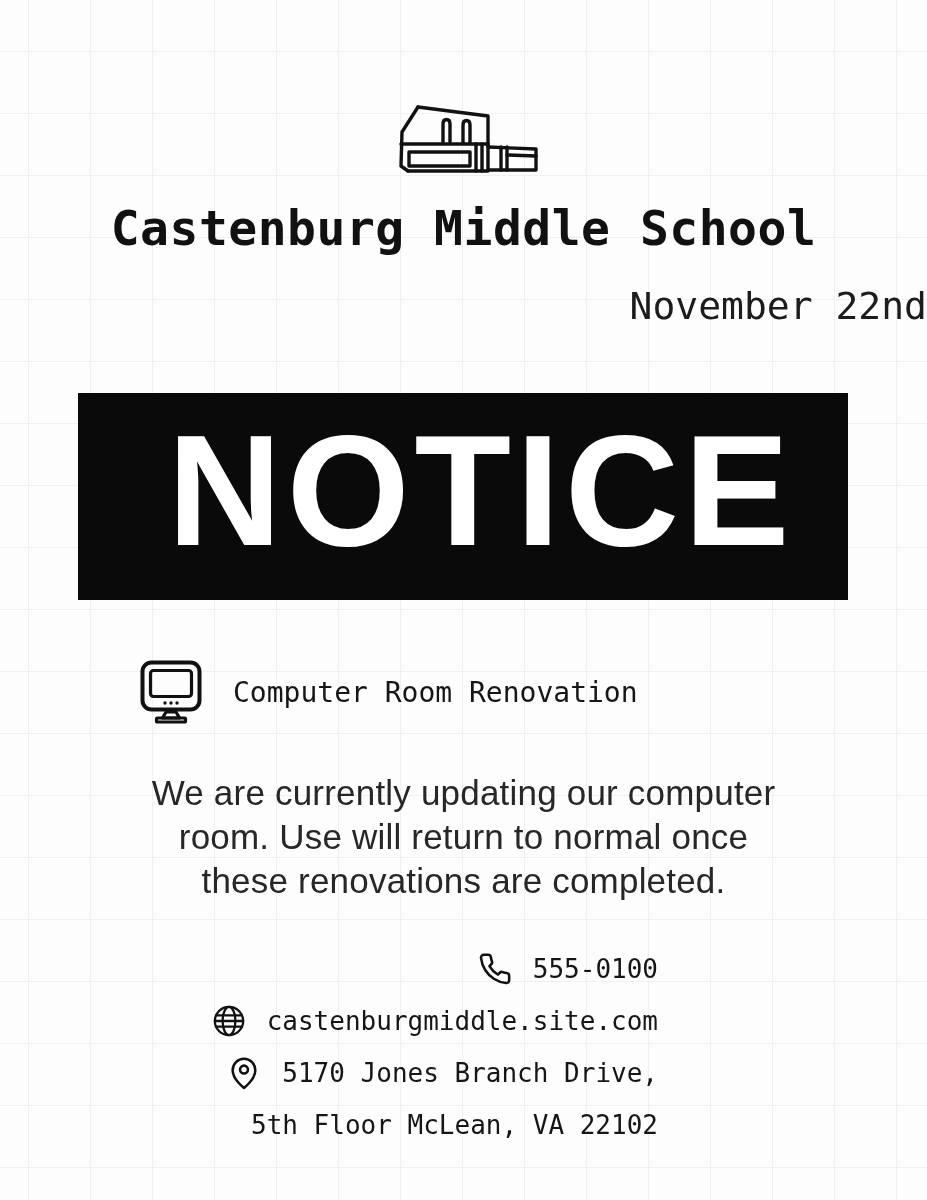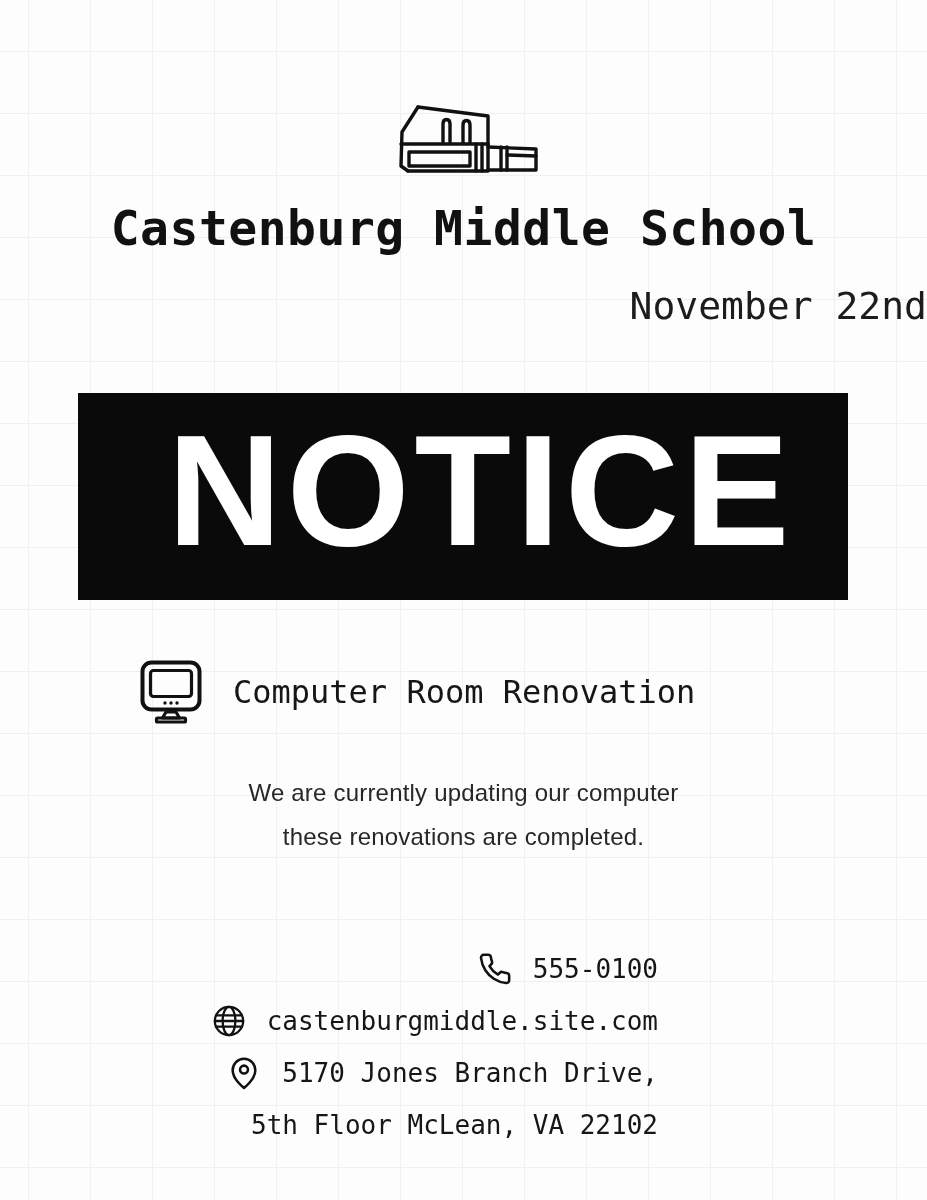--- a/index.html
+++ b/index.html
@@ -59,30 +59,30 @@
   }
 
   .subject-row {
     left:140px; top:656px; height:72px;
     display:flex; align-items:center; gap:31px;
   }
   .monitor-icon { width:62px; height:64px; flex:0 0 62px; }
   .monitor-icon svg { width:100%; height:100%; }
   .subject-title {
     font-family:"DejaVu Sans Mono", monospace;
-    font-size:32px;
+    font-size:28px;
     color:#161616;
     white-space:nowrap;
   }
 
   .body-text {
     left:0; top:771px; width:100%;
     text-align:center;
     font-family:"Liberation Sans", sans-serif;
-    font-size:24px;
+    font-size:35px;
     line-height:44px;
     letter-spacing:0.2px;
     color:#272727;
   }
 
   .contacts { left:196px; top:943px; }
   .contact-row {
     display:flex; align-items:center;
     height:52px; gap:21px;justify-content:flex-end;
   }
@@ -153,20 +153,21 @@
           <circle cx="31" cy="43" r="1.7"></circle>
           <circle cx="37" cy="43" r="1.7"></circle>
         </g>
       </svg>
     </span>
     <span class="subject-title">Computer Room Renovation</span>
   </div>
 
   <div class="abs body-text">
     <div>We are currently updating our computer</div>
+    <div>room. Use will return to normal once</div>
     <div>these renovations are completed.</div>
   </div>
 
   <div class="abs contacts">
 
     <div class="contact-row">
       <span class="contact-icon">
         <svg viewBox="0 0 24 24" aria-hidden="true">
           <path class="stroke-ink" stroke-width="1.8" d="M22 16.92v3a2 2 0 0 1-2.18 2 19.79 19.79 0 0 1-8.63-3.07 19.5 19.5 0 0 1-6-6 19.79 19.79 0 0 1-3.07-8.67A2 2 0 0 1 4.11 2h3a2 2 0 0 1 2 1.72 12.84 12.84 0 0 0 .7 2.81 2 2 0 0 1-.45 2.11L8.09 9.91a16 16 0 0 0 6 6l1.27-1.27a2 2 0 0 1 2.11-.45 12.84 12.84 0 0 0 2.81.7A2 2 0 0 1 22 16.92z"></path>
         </svg>

